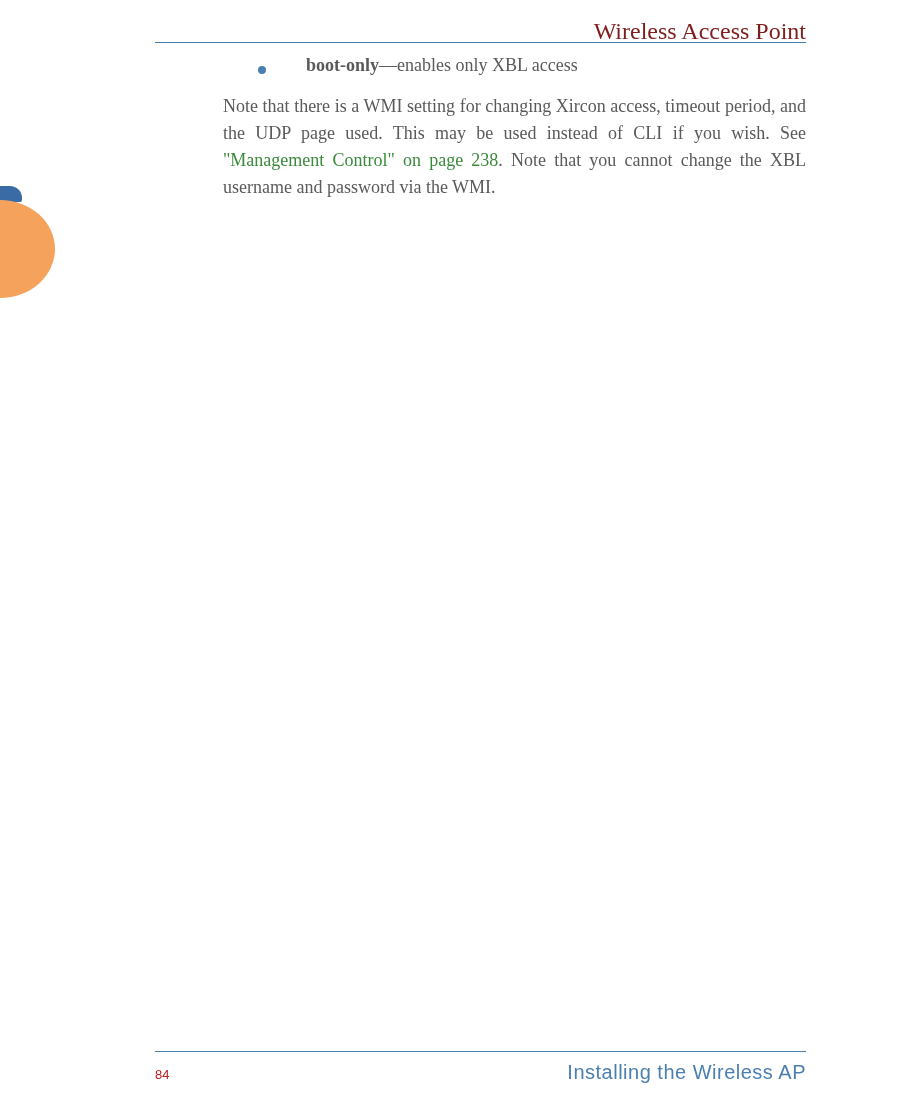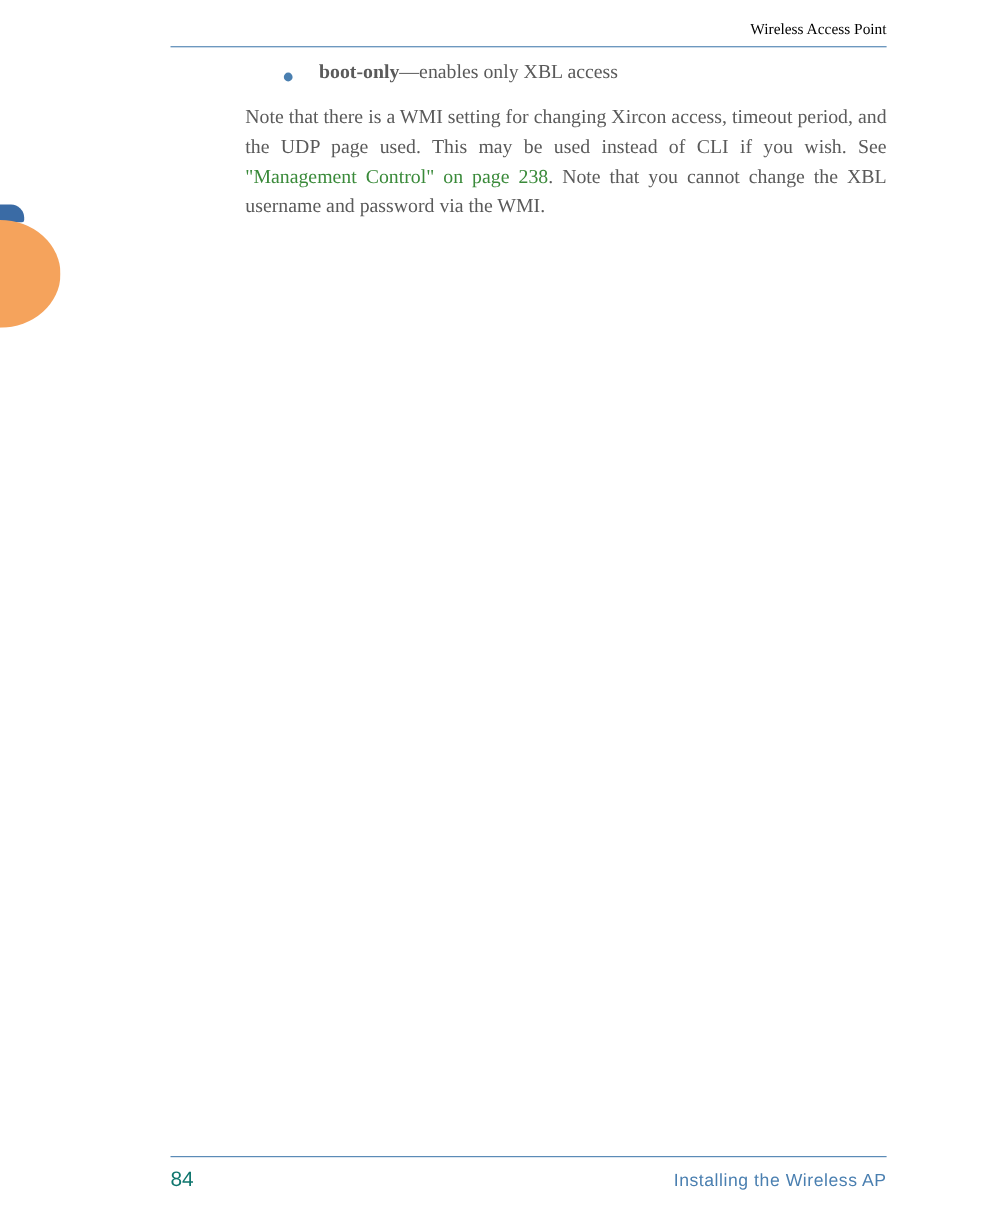--- a/index.html
+++ b/index.html
@@ -19,22 +19,22 @@
     
     .header-region {
       position: absolute;
       top: 18px;
       left: 0;
       right: 95px;
       text-align: right;
     }
     
     .header-title {
-      color: #000000;
-      font-size: 14px;
+      color: #7f1d1d;
+      font-size: 24px;
       font-family: 'Palatino Linotype', 'Book Antiqua', Palatino, serif;
     }
     
     .header-rule {
       position: absolute;
       top: 42px;
       left: 155px;
       right: 95px;
       height: 1px;
       background: #4a7fb0;
@@ -47,20 +47,21 @@
       right: 95px;
       font-size: 18px;
       line-height: 1.5;
     }
     
     .bullet-line {
       display: flex;
       align-items: baseline;
       margin-bottom: 14px;
       margin-left: 35px;
+      gap: 16px;
     }
     
     .bullet-dot {
       width: 8px;
       height: 8px;
       background: #4a7fb0;
       border-radius: 50%;
       flex-shrink: 0;
       margin-right: 24px;
       position: relative;
@@ -127,28 +128,28 @@
       position: absolute;
       bottom: 30px;
       left: 155px;
       right: 95px;
       display: flex;
       justify-content: space-between;
       align-items: baseline;
     }
     
     .page-number {
-      color: #0f766e;
-      font-size: 19px;
+      color: #b91c1c;
+      font-size: 13px;
       font-family: Arial, Helvetica, sans-serif;
     }
     
     .footer-section {
       color: #4a7fb0;
-      font-size: 16px;
+      font-size: 20px;
       font-family: 'Trebuchet MS', Arial, sans-serif;
       letter-spacing: 0.5px;
     }
   </style>
 </head>
 <body>
 
 <div class="side-tab-blue"></div>
 <div class="side-tab">
   <div class="side-tab-orange"></div>

